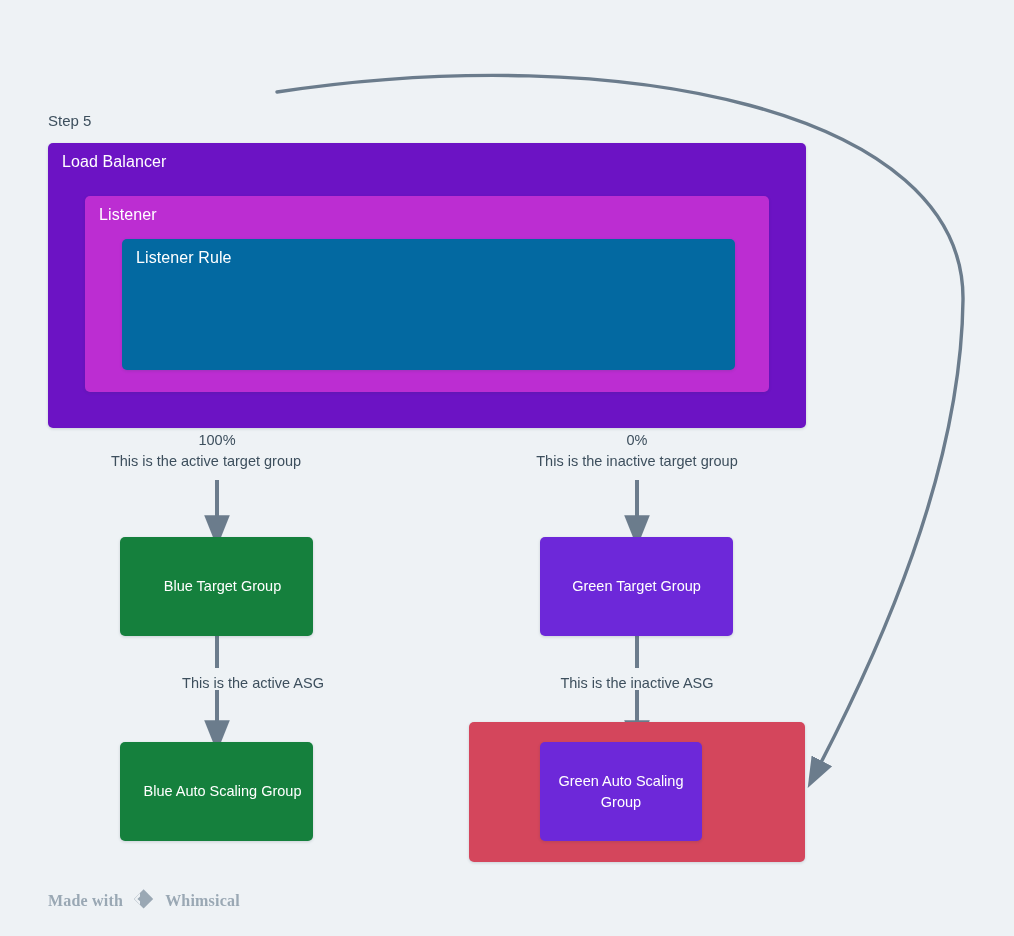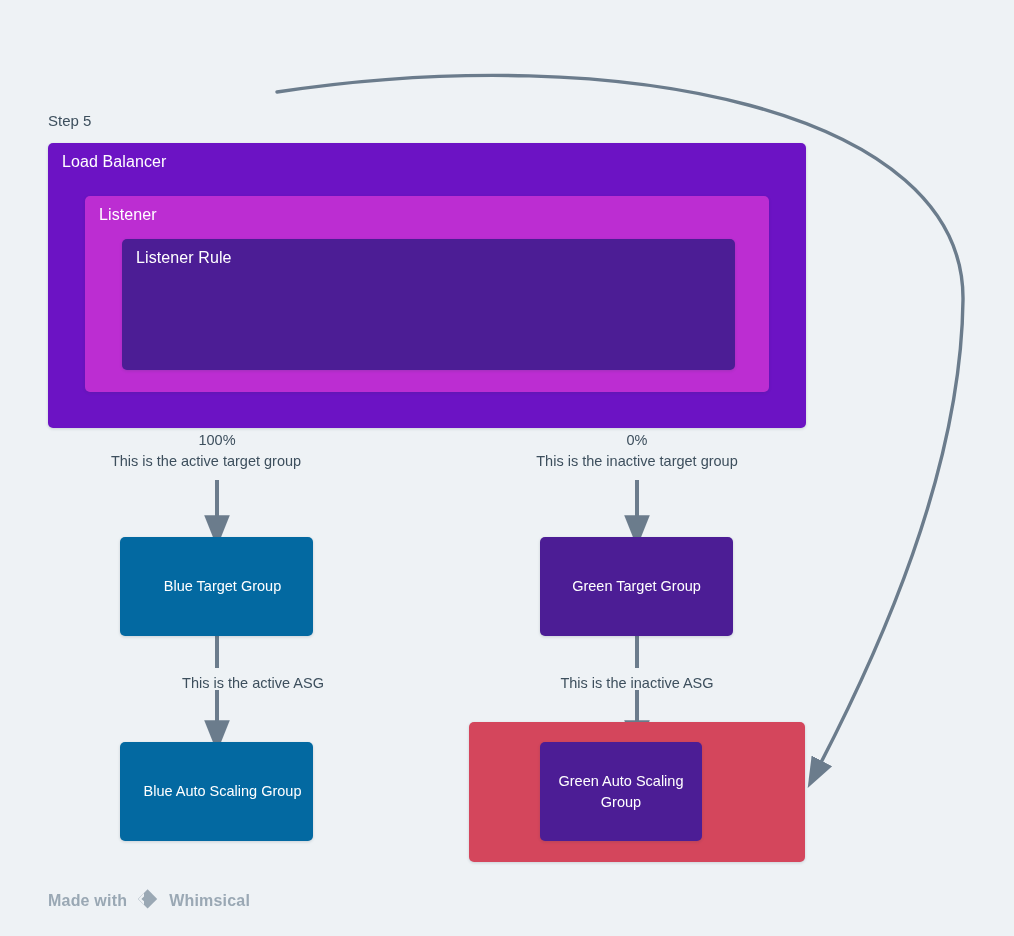--- a/index.html
+++ b/index.html
@@ -60,21 +60,21 @@
     top: 196px;
     width: 684px;
     height: 196px;
     background: #bc2dd2;
   }
   #listener-rule {
     left: 122px;
     top: 239px;
     width: 613px;
     height: 131px;
-    background: #4c1d95;
+    background: #0369a1;
   }
 
   #red-container {
     left: 469px;
     top: 722px;
     width: 336px;
     height: 140px;
     background: #d4465c;
   }
 
@@ -85,22 +85,22 @@
     border-radius: 5px;
     display: flex;
     align-items: center;
     justify-content: center;
     text-align: center;
     color: #ffffff;
     font-size: 14.5px;
     line-height: 21px;
     box-shadow: 0 1px 3px rgba(40,60,80,0.18);
   }
-  .node.blue  { background: #0369a1; padding-left: 12px; }
-  .node.green { background: #4c1d95; }
+  .node.blue  { background: #15803d; padding-left: 12px; }
+  .node.green { background: #6d28d9; }
 
   #blue-target-group   { left: 120px; top: 537px; width: 193px; height: 99px; }
   #green-target-group  { left: 540px; top: 537px; width: 193px; height: 99px; }
   #blue-asg            { left: 120px; top: 742px; width: 193px; height: 99px; }
   #green-asg           { left: 540px; top: 742px; width: 162px; height: 99px; }
 
   
   .edge-label {
     position: absolute;
     font-size: 14.5px;
@@ -134,20 +134,21 @@
     display: flex;
     align-items: center;
     gap: 8px;
   }
   #footer .made-text,
   #footer .brand-text {
     font-size: 16px;
     font-weight: bold;
     color: #9aa8b4;
     letter-spacing: 0.2px;
+    font-family: Liberation Serif, serif;
   }
 </style>
 </head>
 <body>
 
 <div id="stage">
 
   <div class="step-label">
     <span class="l1">Step 5</span>
     <span class="l2">Update the inactive ASG AMI</span>

